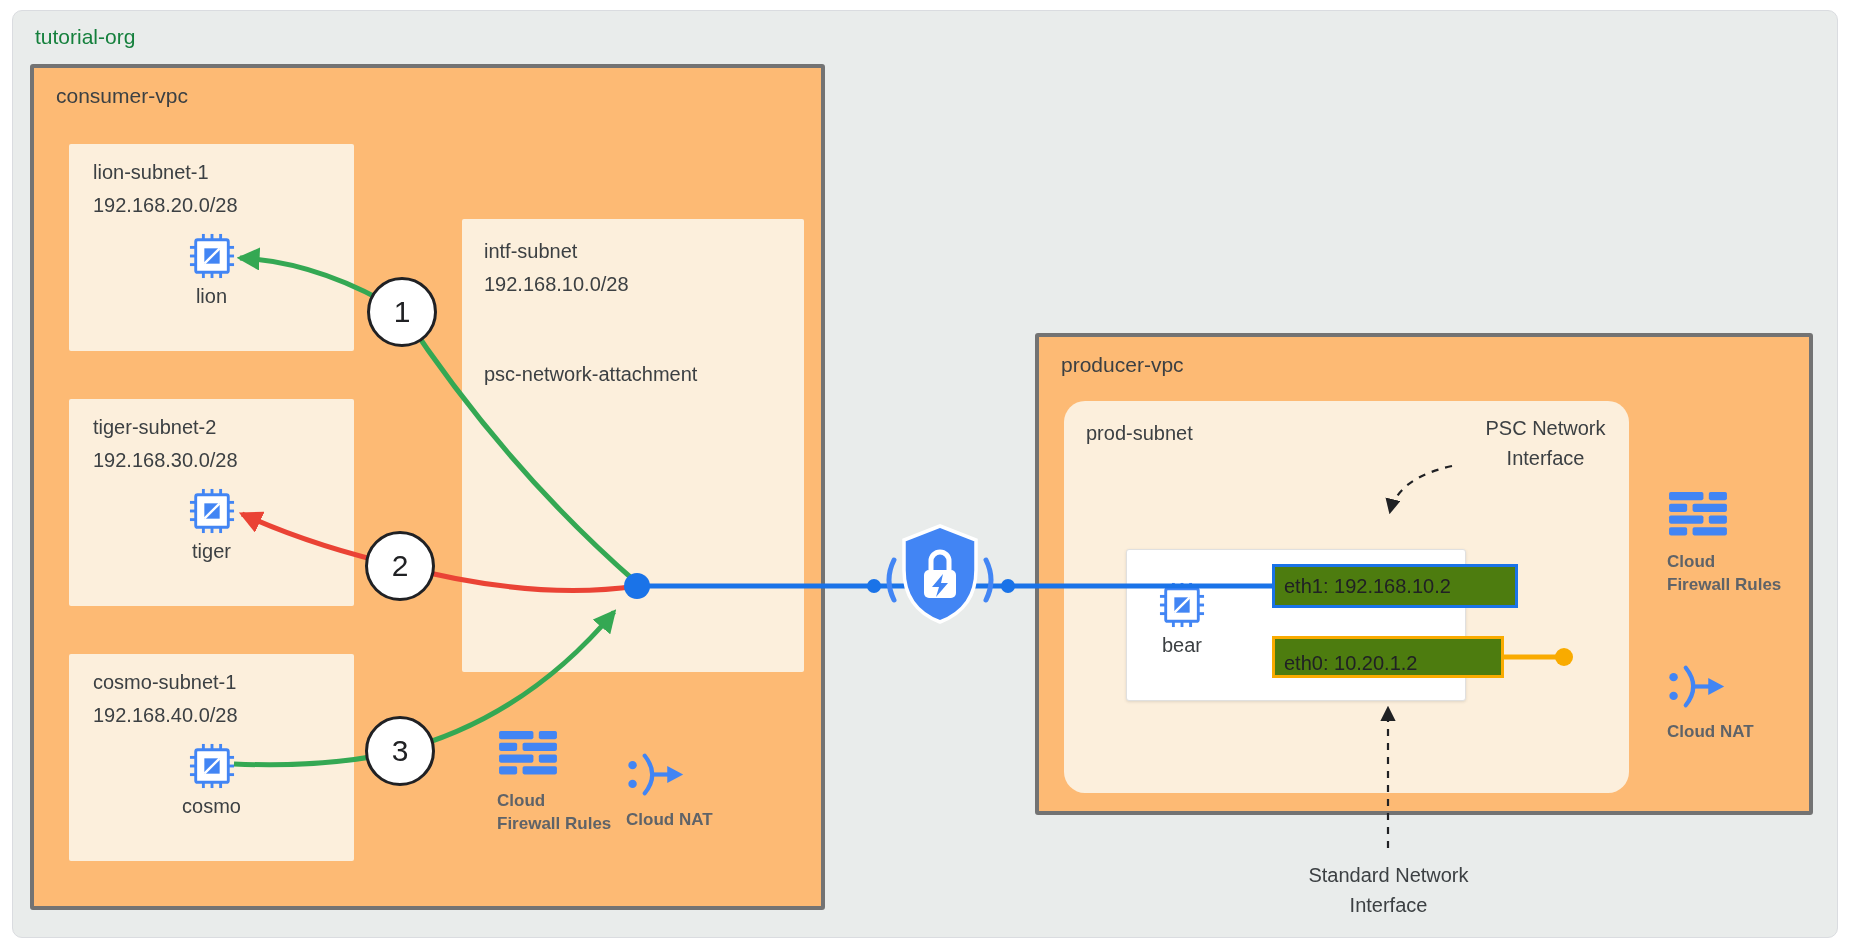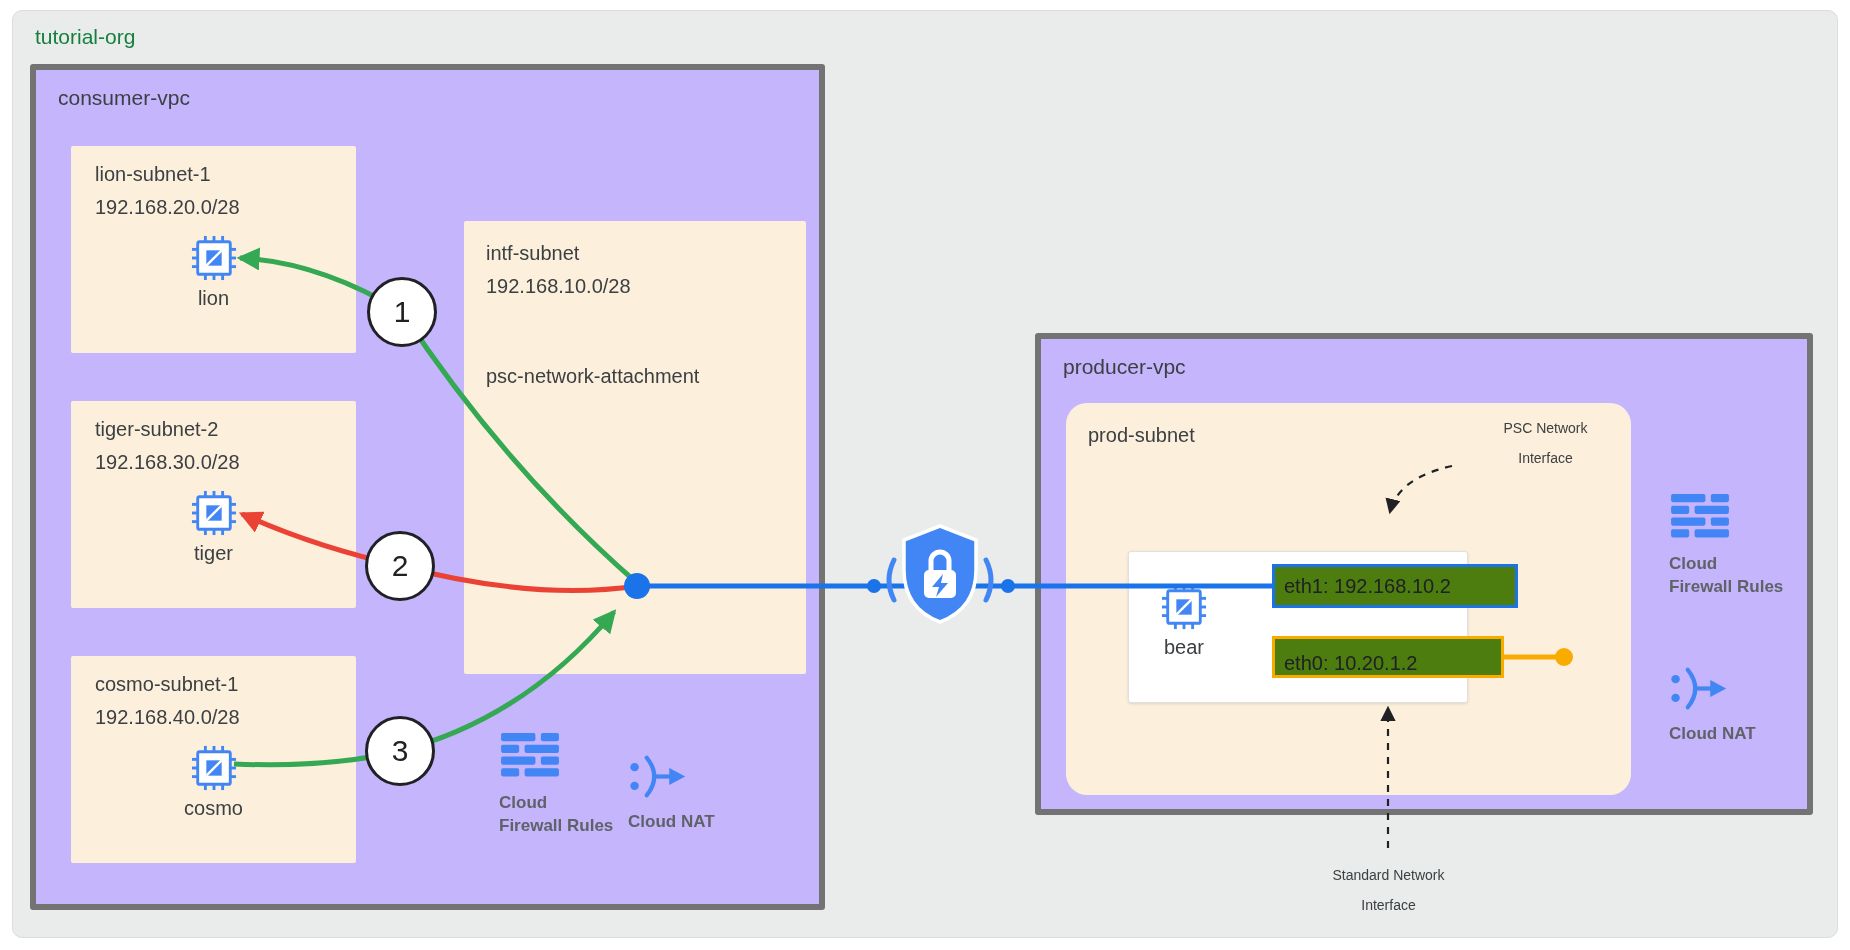--- a/index.html
+++ b/index.html
@@ -4,21 +4,21 @@
 <style>
   * { margin:0; padding:0; box-sizing:border-box; }
   html,body { background:#ffffff; }
   body { font-family:"Liberation Sans", sans-serif; color:#3c4043; }
   .canvas { position:relative; width:1850px; height:950px; overflow:hidden; background:#ffffff; }
 
   .org-box { position:absolute; left:12px; top:10px; width:1826px; height:928px;
              background:#e9eceb; border:1px solid #dadce0; border-radius:10px; }
   .org-label { position:absolute; left:22px; top:14px; font-size:21px; color:#15803d; }
 
-  .vpc { position:absolute; background:#c4b5fd; border:6px solid #737373; border-radius:3px; }
+  .vpc { position:absolute; background:#fdba74; border:4px solid #737373; border-radius:3px; }
   .vpc-consumer { left:30px; top:64px; width:795px; height:846px; }
   .vpc-producer { left:1035px; top:333px; width:778px; height:482px; }
   .vpc-label { position:absolute; left:22px; top:16px; font-size:21px; color:#3c4043; }
 
   .subnet { position:absolute; background:#fcefdc; border-radius:2px; padding:16px 24px; }
   .subnet-lion  { left:35px; top:76px;  width:285px; height:207px; }
   .subnet-tiger { left:35px; top:331px; width:285px; height:207px; }
   .subnet-cosmo { left:35px; top:586px; width:285px; height:207px; }
   .subnet-intf  { left:428px; top:151px; width:342px; height:453px; padding:20px 22px; }
   .subnet-prod  { left:25px; top:64px; width:565px; height:392px; padding:20px 22px;border-radius:21px; }
@@ -53,21 +53,21 @@
   .vm-card { position:absolute; left:87px; top:212px; width:340px; height:152px;
              background:#ffffff; border:1px solid #e0e0e0; border-radius:3px;
              box-shadow:0 1px 3px rgba(60,64,67,0.15); }
   .bear-wrap { position:absolute; left:20px; top:32px; width:70px; text-align:center; }
 
   .ifbox { position:absolute; z-index:6; background:#4d7c0f; display:flex; align-items:center;
            padding:0 9px; font-size:20px; color:#202124; white-space:nowrap; }
   .ifbox-eth1 { left:1272px; top:564px; width:246px; height:44px; border:3px solid #1a73e8; }
   .ifbox-eth0 { left:1272px; top:636px; width:232px; height:42px; border:3px solid #f9ab00;align-items:flex-end; }
 
-  .annot { position:absolute; font-size:14px; line-height:30px; color:#3c4043; text-align:center; z-index:6; }
+  .annot { position:absolute; font-size:20px; line-height:30px; color:#3c4043; text-align:center; z-index:6; }
   .annot-psc { left:1438px; top:413px; width:215px; }
   .annot-std { left:1256px; top:860px; width:265px; }
 
   .shield-svg { position:absolute; left:880px; top:512px; width:120px; height:120px; z-index:6; }
 </style>
 </head>
 <body>
 
 <div class="canvas">
 

